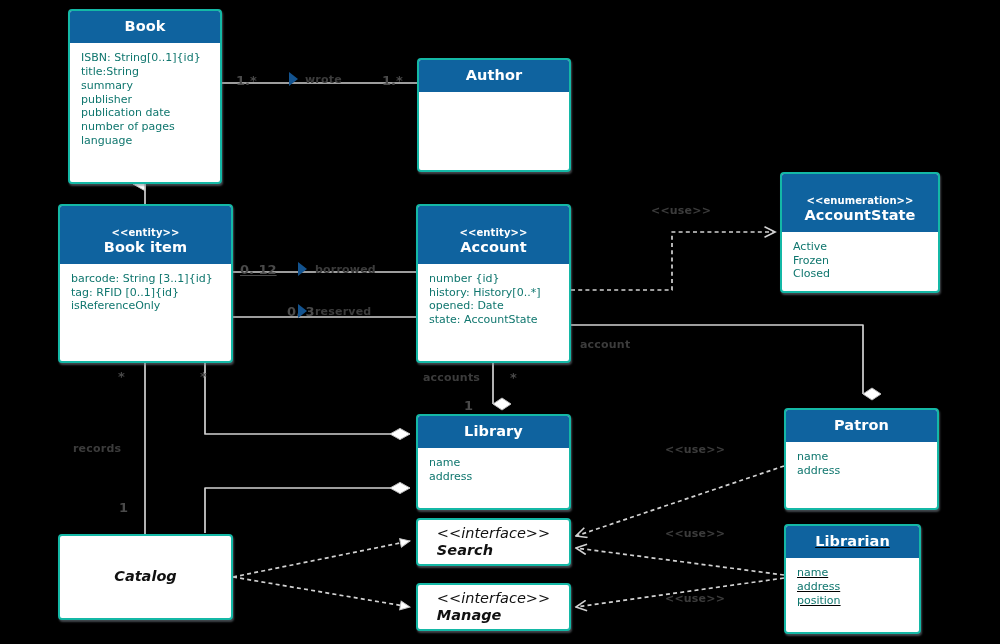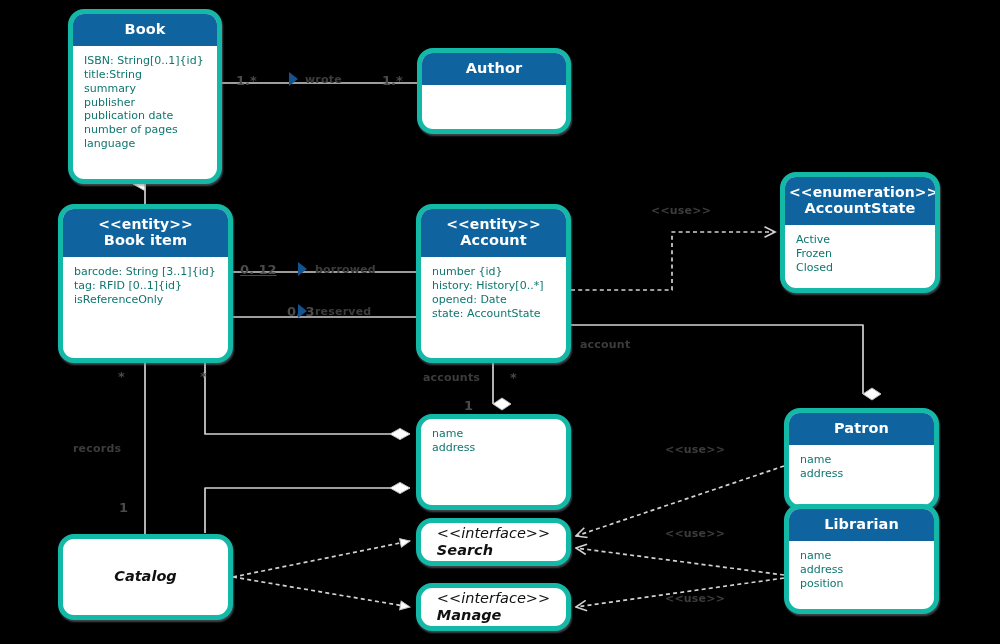--- a/index.html
+++ b/index.html
@@ -19,39 +19,40 @@
     position: absolute;
     left: 0; top: 0;
     width: 1000px;
     height: 644px;
     pointer-events: none;
   }
   .node {
     position: absolute;
     box-sizing: border-box;
     background: #ffffff;
-    border: 5px solid #14b8a6;
-    border-radius: 16px;
+    border: 2px solid #14b8a6;
+    border-radius: 4px;
     box-shadow: 1px 2px 2px rgba(120,130,138,0.55);
     overflow: hidden;
   }
   .node-header {
     background: #0f639f;
     color: #ffffff;
     font-weight: bold;
     text-align: center;
     padding: 7px 4px 8px 4px;
     line-height: 1.17;
     font-size: 14.5px;
     letter-spacing: 0.1px;
   }
   .node-header .stereo {
     display: block;
     font-weight: bold;
-    font-size: 14px;
+    font-size: 10px;
+    margin-top: 14px;
   }
   .node-header .nm {
     display: block;
     font-weight: bold;
     font-size: 14.5px;
   }
   .node-body {
     padding: 8px 14px 6px 11px;
     font-size: 11px;
     color: #0f766e;
@@ -164,21 +165,21 @@
       <div>ISBN: String[0..1]{id}</div>
       <div>title:String</div>
       <div>summary</div>
       <div>publisher</div>
       <div>publication date</div>
       <div>number of pages</div>
       <div>language</div>
     </div>
   </div>
 
-  <div class="node" style="left:417px; top:48px; width:154px; height:86px;">
+  <div class="node" style="left:417px; top:58px; width:154px; height:114px;">
     <div class="node-header">
       <span class="nm">Author</span>
     </div>
   </div>
 
   <div class="node" style="left:58px; top:204px; width:175px; height:159px;">
     <div class="node-header">
       <span class="stereo">&lt;&lt;entity&gt;&gt;</span>
       <span class="nm">Book item</span>
     </div>
@@ -208,37 +209,40 @@
       <span class="nm">AccountState</span>
     </div>
     <div class="node-body">
       <div>Active</div>
       <div>Frozen</div>
       <div>Closed</div>
     </div>
   </div>
 
   <div class="node" style="left:416px; top:414px; width:155px; height:96px;">
+    <div class="node-header">
+      <span class="nm">Library</span>
+    </div>
     <div class="node-body">
       <div>name</div>
       <div>address</div>
     </div>
   </div>
 
   <div class="node" style="left:784px; top:408px; width:155px; height:102px;">
     <div class="node-header">
       <span class="nm">Patron</span>
     </div>
     <div class="node-body">
       <div>name</div>
       <div>address</div>
     </div>
   </div>
 
-  <div class="node" style="left:784px; top:504px; width:155px; height:110px;">
+  <div class="node" style="left:784px; top:524px; width:137px; height:110px;text-decoration:underline;">
     <div class="node-header">
       <span class="nm">Librarian</span>
     </div>
     <div class="node-body">
       <div>name</div>
       <div>address</div>
       <div>position</div>
     </div>
   </div>
 

